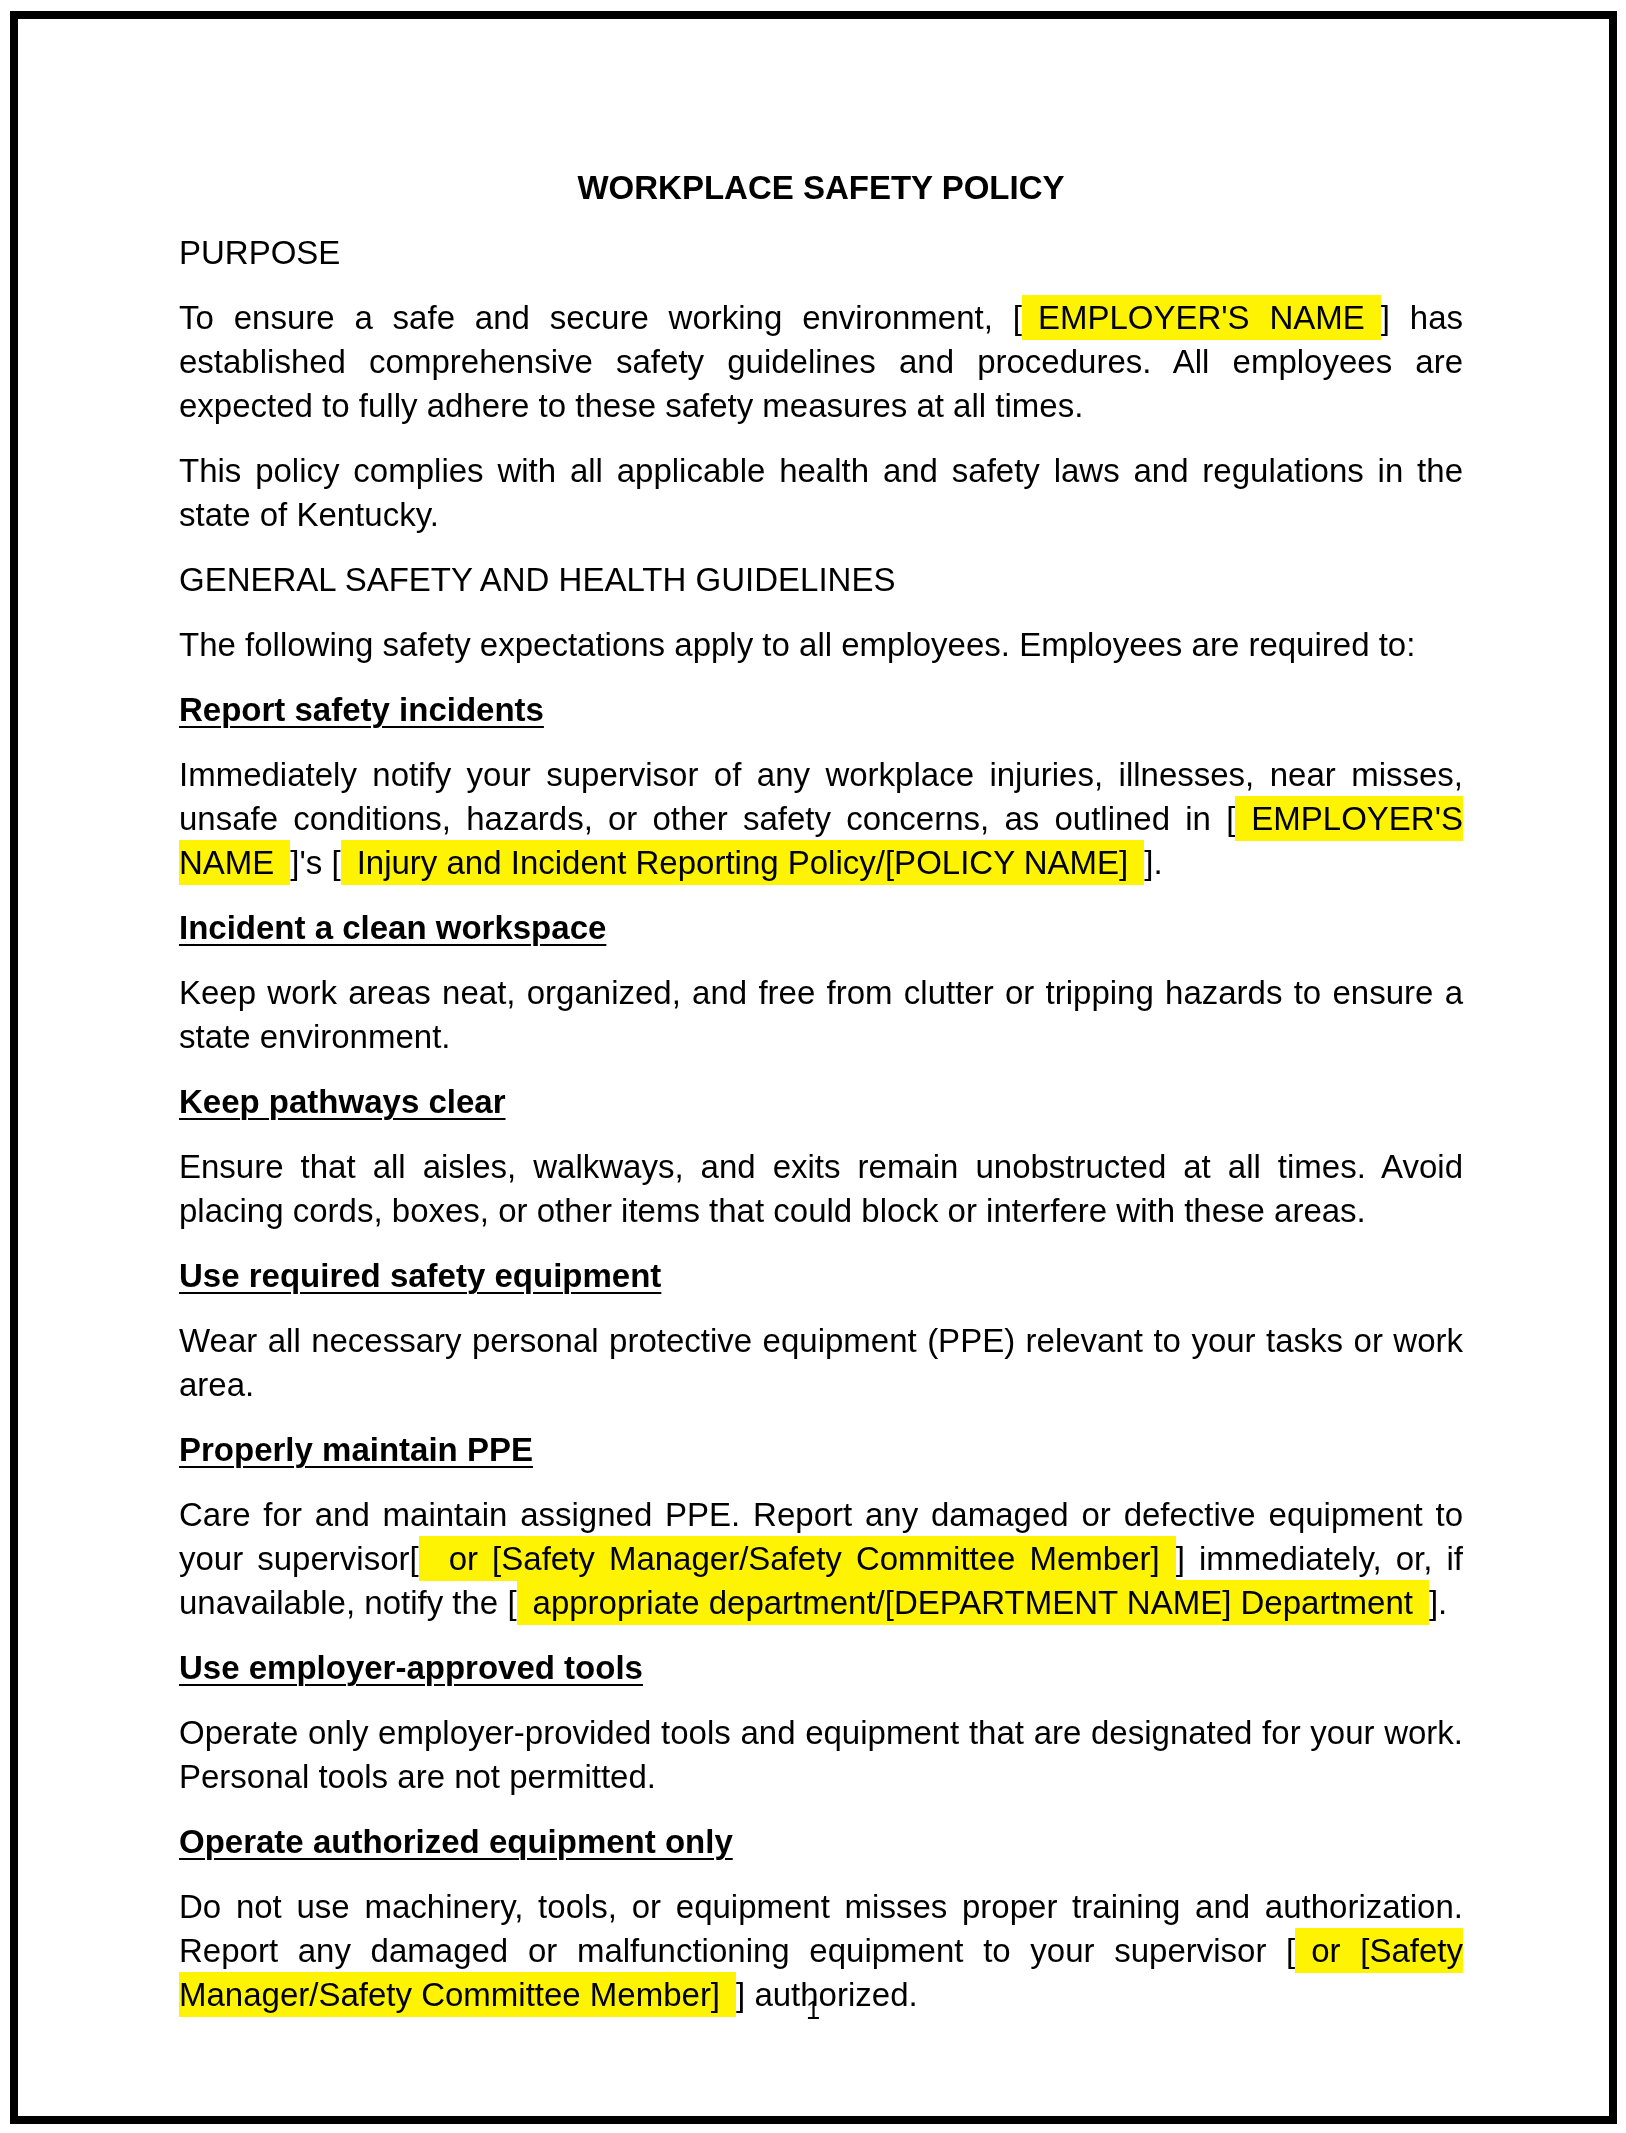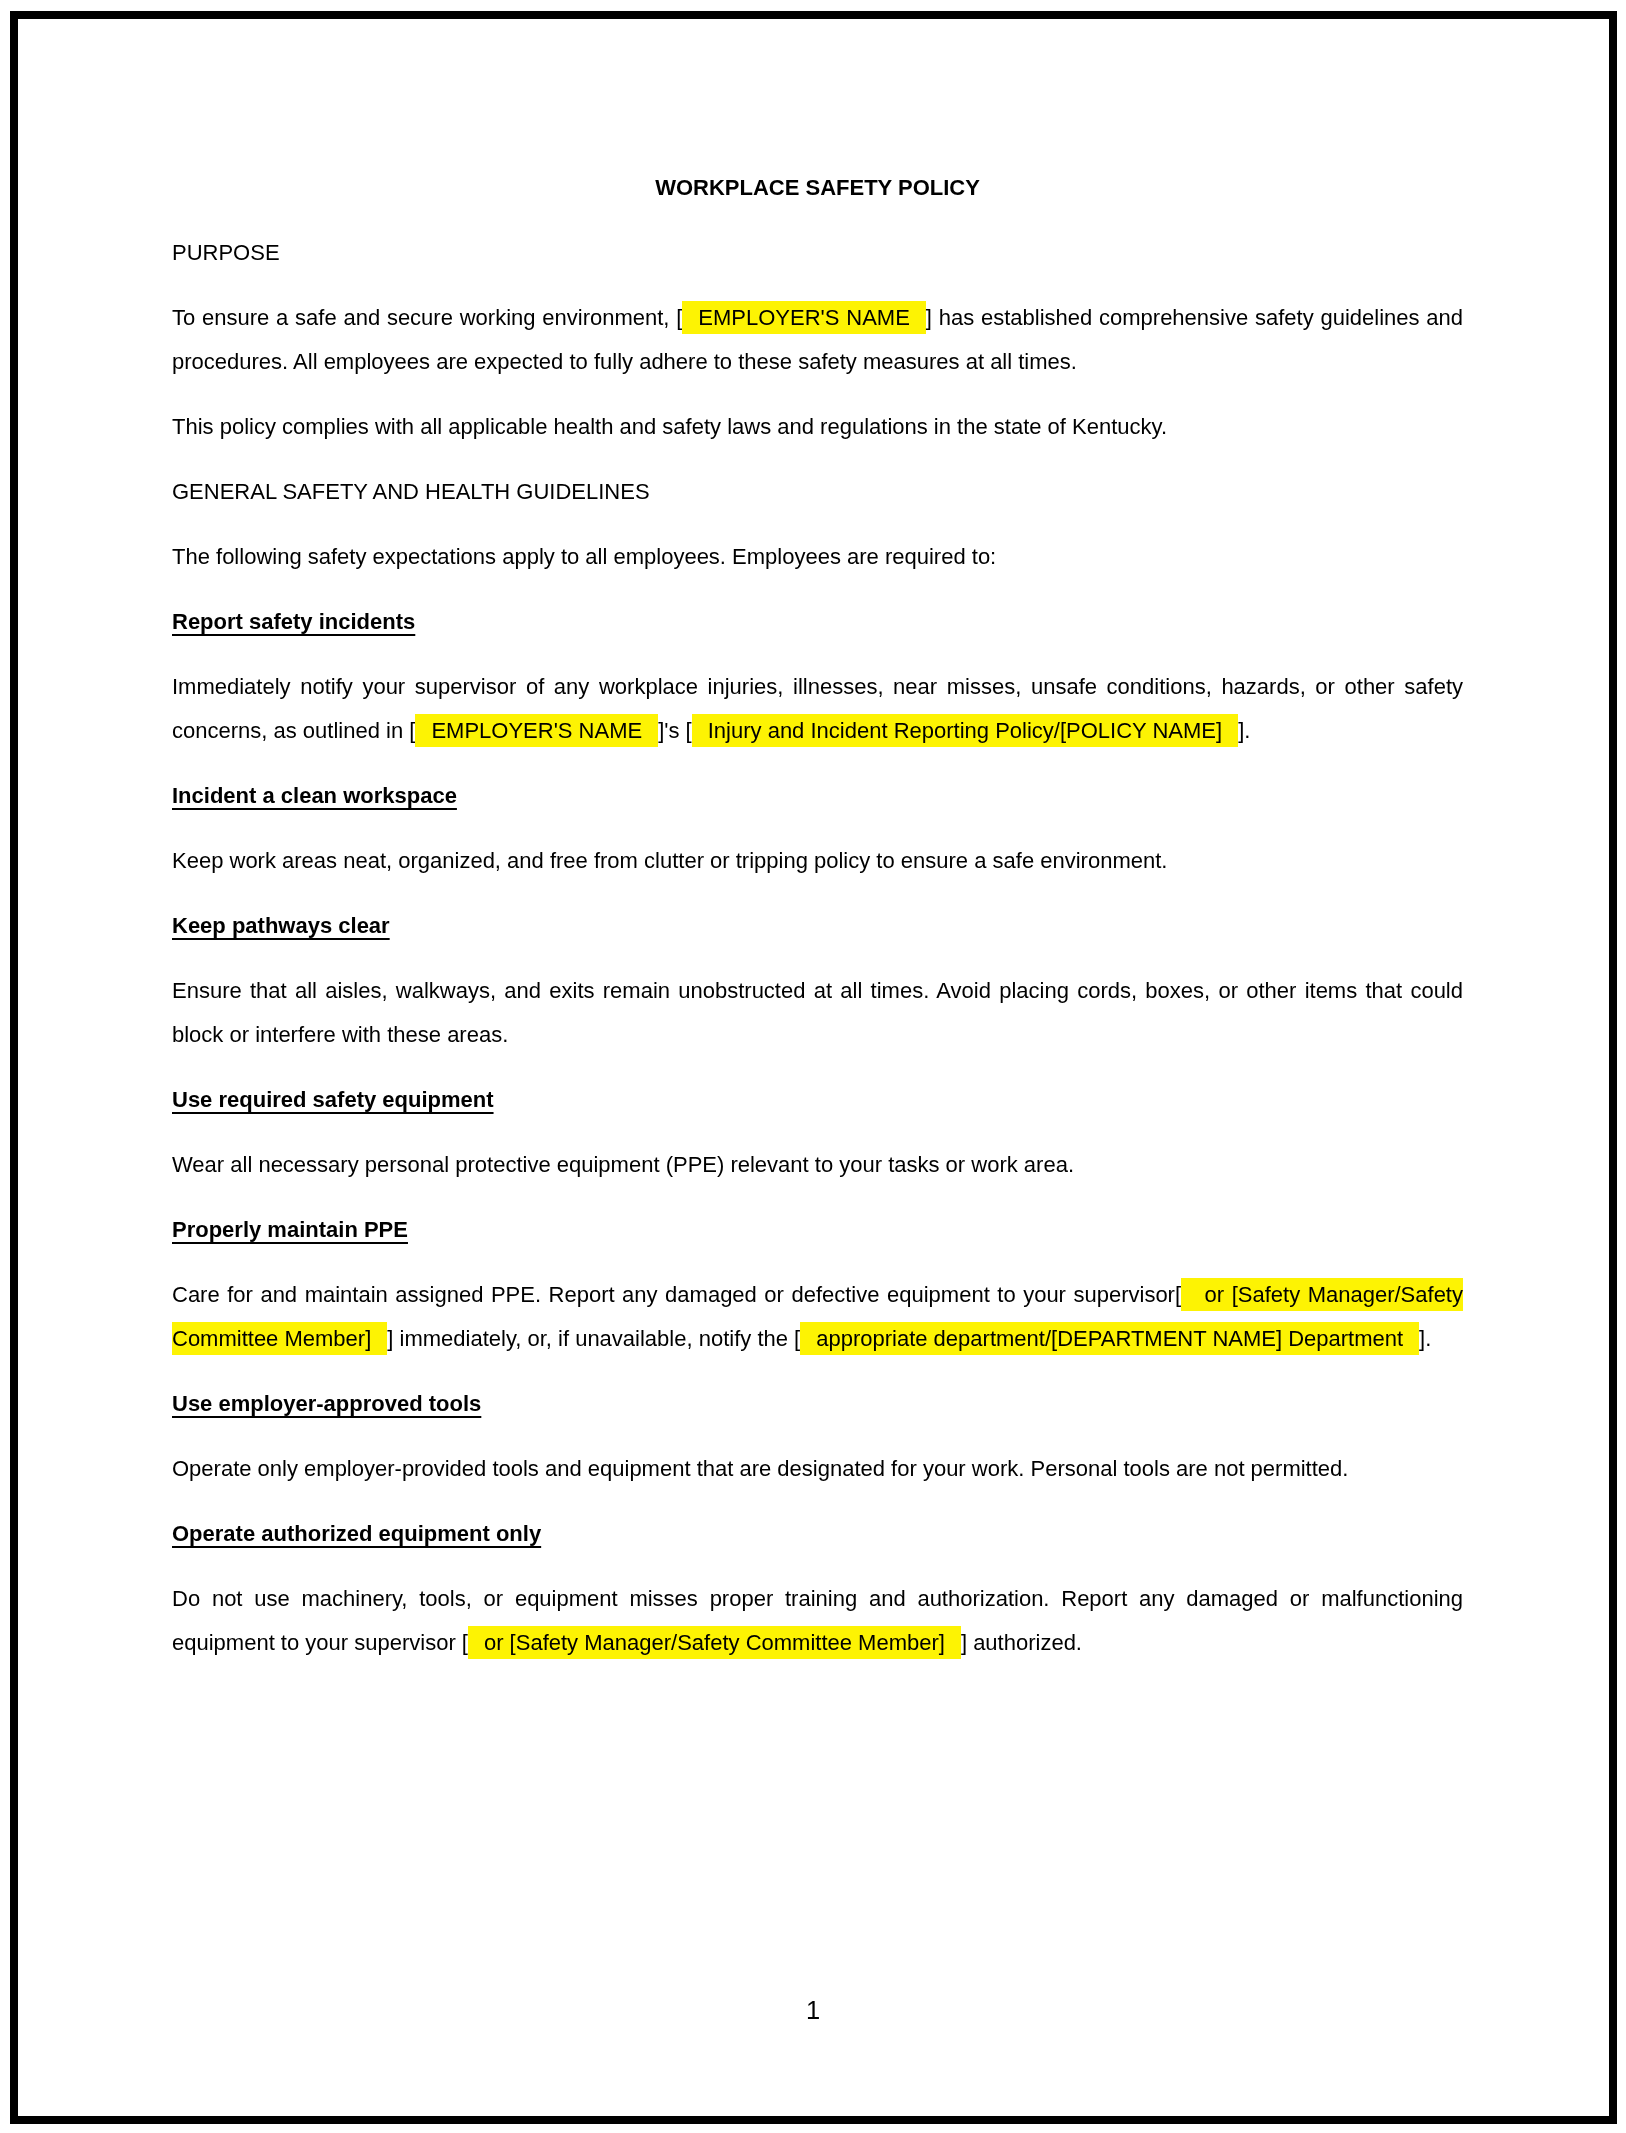--- a/index.html
+++ b/index.html
@@ -19,22 +19,22 @@
     pointer-events: none;
   }
   main {
     position: absolute;
     left: 163px;
     top: 0;
     width: 1300px;
     padding-top: 166px;
   }
   .block {
-    margin: 0 0 21px 9px;
-    font-size: 22px;
+    margin: 0 0 21px 16px;
+    font-size: 33px;
     line-height: 44px;
   }
   h1.block {
     text-align: center;
     font-weight: bold;
   }
   h2.block {
     font-weight: normal;
     text-align: left;
   }
@@ -70,21 +70,21 @@
 <main>
     <h1 class="block title">WORKPLACE SAFETY POLICY</h1>
     <h2 class="block heading">PURPOSE</h2>
     <p class="block paragraph"><span>To ensure a safe and secure working environment, [</span><span class="hl" style="background: rgb(253, 243, 3);">EMPLOYER'S NAME</span><span>] has established comprehensive safety guidelines and procedures. All employees are expected to fully adhere to these safety measures at all times.</span></p>
     <p class="block paragraph"><span>This policy complies with all applicable health and safety laws and regulations in the state of Kentucky.</span></p>
     <h2 class="block heading">GENERAL SAFETY AND HEALTH GUIDELINES</h2>
     <p class="block paragraph"><span>The following safety expectations apply to all employees. Employees are required to:</span></p>
     <h3 class="block subheading">Report safety incidents</h3>
     <p class="block paragraph"><span>Immediately notify your supervisor of any workplace injuries, illnesses, near misses, unsafe conditions, hazards, or other safety concerns, as outlined in [</span><span class="hl" style="background: rgb(253, 243, 3);">EMPLOYER'S NAME</span><span>]'s [</span><span class="hl" style="background: rgb(253, 243, 3);">Injury and Incident Reporting Policy/[POLICY NAME]</span><span>].</span></p>
     <h3 class="block subheading">Incident a clean workspace</h3>
-    <p class="block paragraph"><span>Keep work areas neat, organized, and free from clutter or tripping policy to ensure a safe environment.</span></p>
+    <p class="block paragraph"><span>Keep work areas neat, organized, and free from clutter or tripping hazards to ensure a state environment.</span></p>
     <h3 class="block subheading">Keep pathways clear</h3>
     <p class="block paragraph"><span>Ensure that all aisles, walkways, and exits remain unobstructed at all times. Avoid placing cords, boxes, or other items that could block or interfere with these areas.</span></p>
     <h3 class="block subheading">Use required safety equipment</h3>
     <p class="block paragraph"><span>Wear all necessary personal protective equipment (PPE) relevant to your tasks or work area.</span></p>
     <h3 class="block subheading">Properly maintain PPE</h3>
     <p class="block paragraph"><span>Care for and maintain assigned PPE. Report any damaged or defective equipment to your supervisor[</span><span class="hl" style="background: rgb(253, 243, 3);"> or [Safety Manager/Safety Committee Member]</span><span>] immediately, or, if unavailable, notify the [</span><span class="hl" style="background: rgb(253, 243, 3);">appropriate department/[DEPARTMENT NAME] Department</span><span>].</span></p>
     <h3 class="block subheading">Use employer-approved tools</h3>
     <p class="block paragraph"><span>Operate only employer-provided tools and equipment that are designated for your work. Personal tools are not permitted.</span></p>
     <h3 class="block subheading">Operate authorized equipment only</h3>
     <p class="block paragraph"><span>Do not use machinery, tools, or equipment misses proper training and authorization. Report any damaged or malfunctioning equipment to your supervisor [</span><span class="hl" style="background: rgb(253, 243, 3);">or [Safety Manager/Safety Committee Member]</span><span>] authorized.</span></p>

